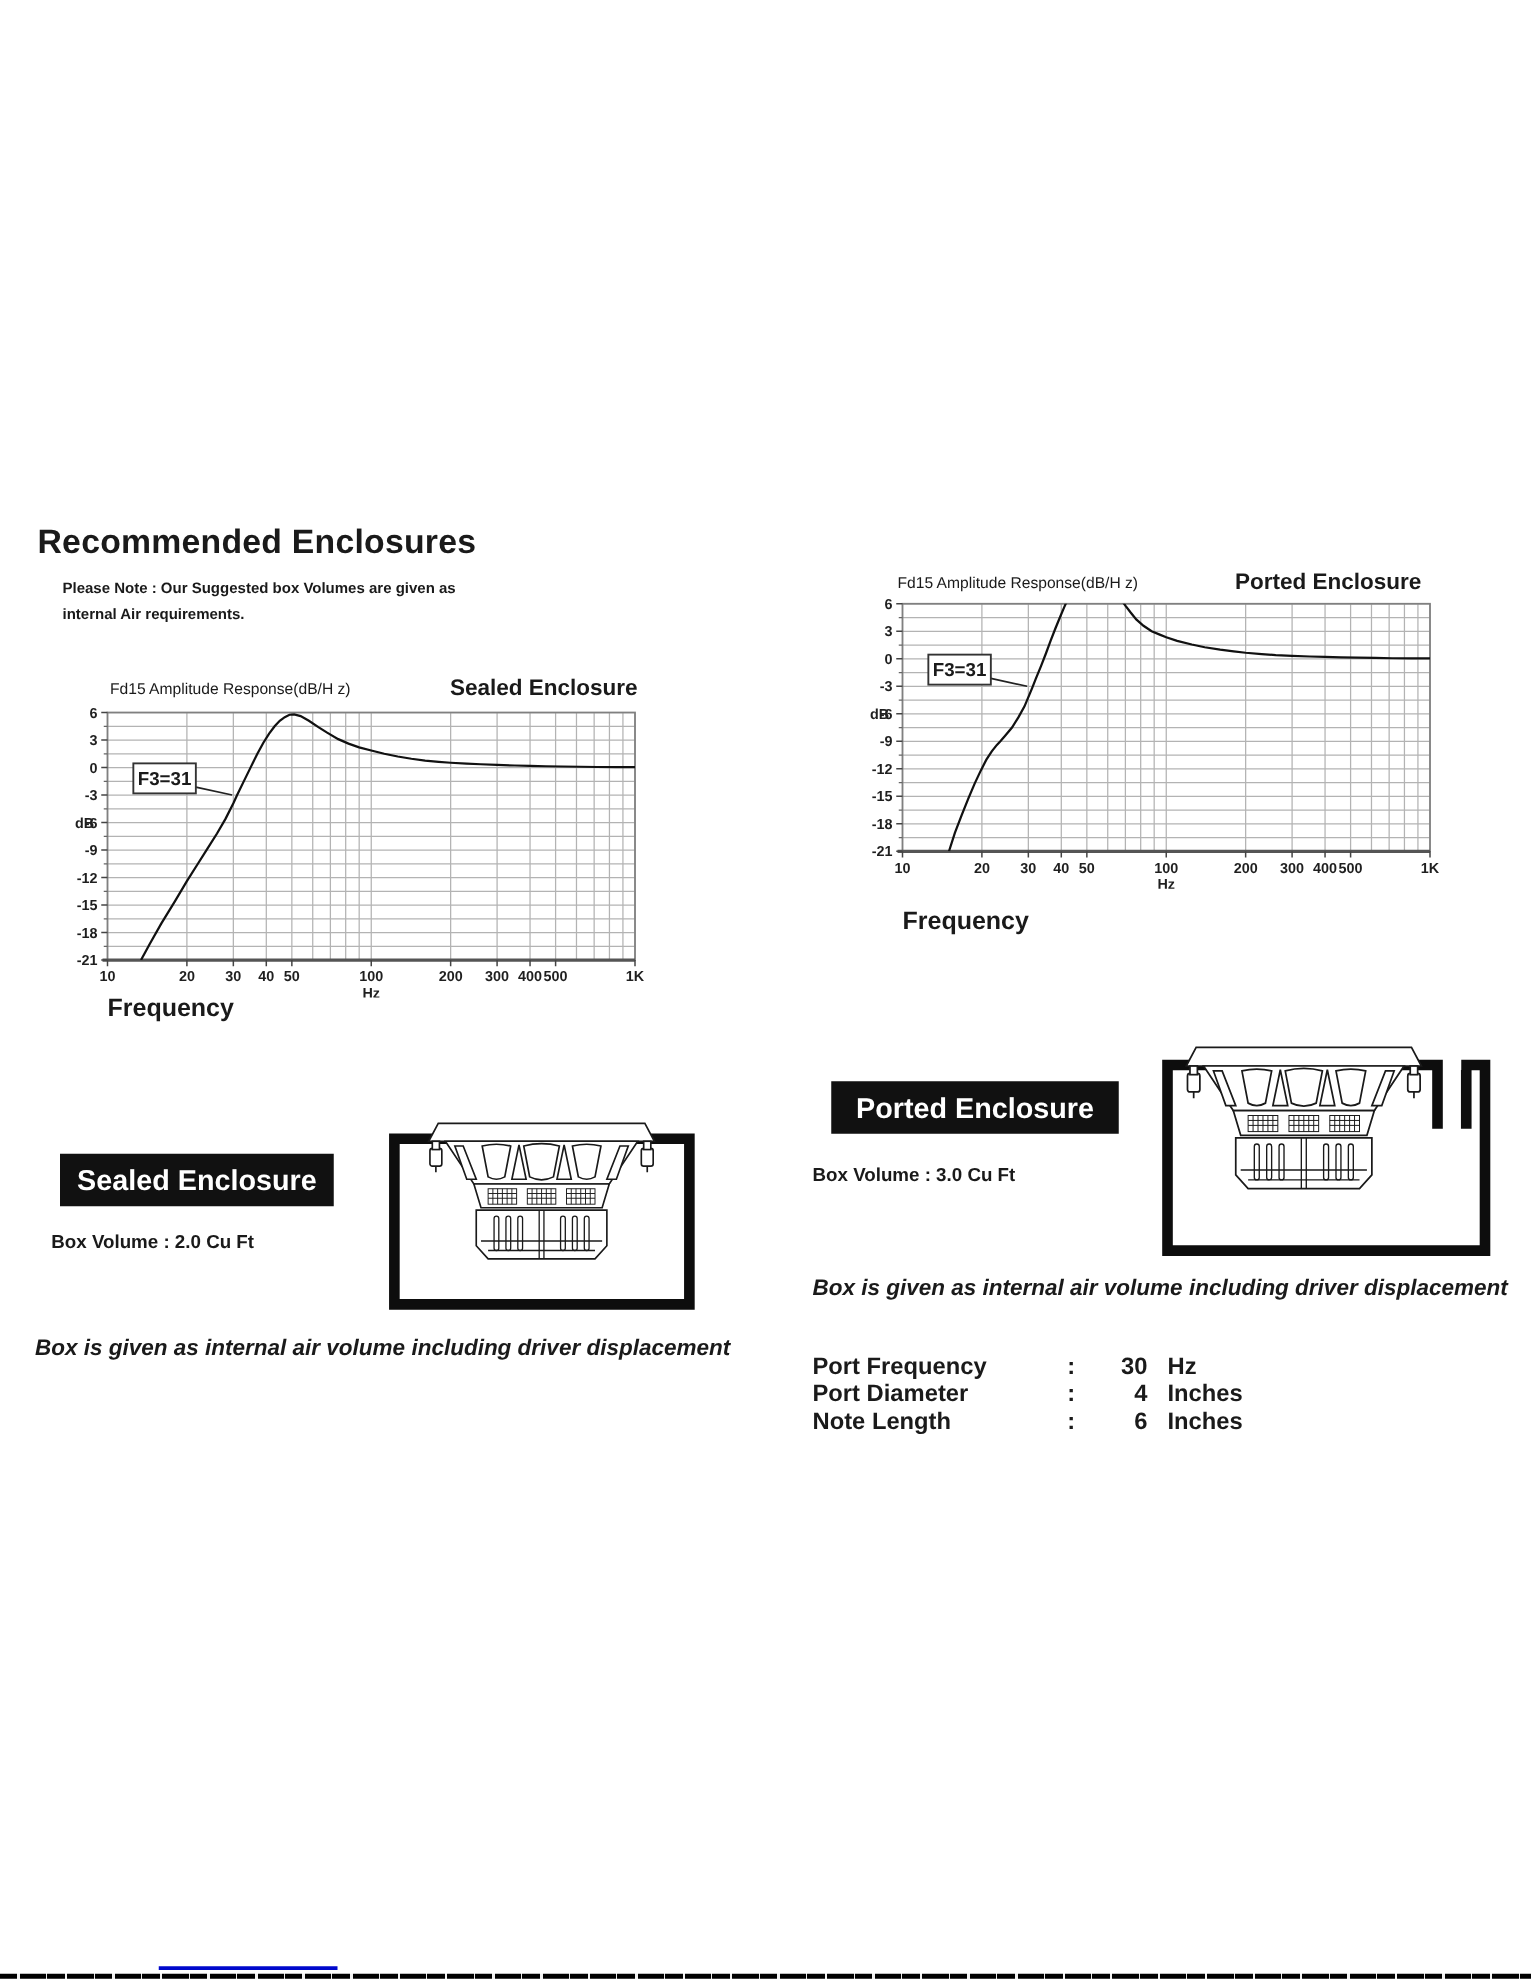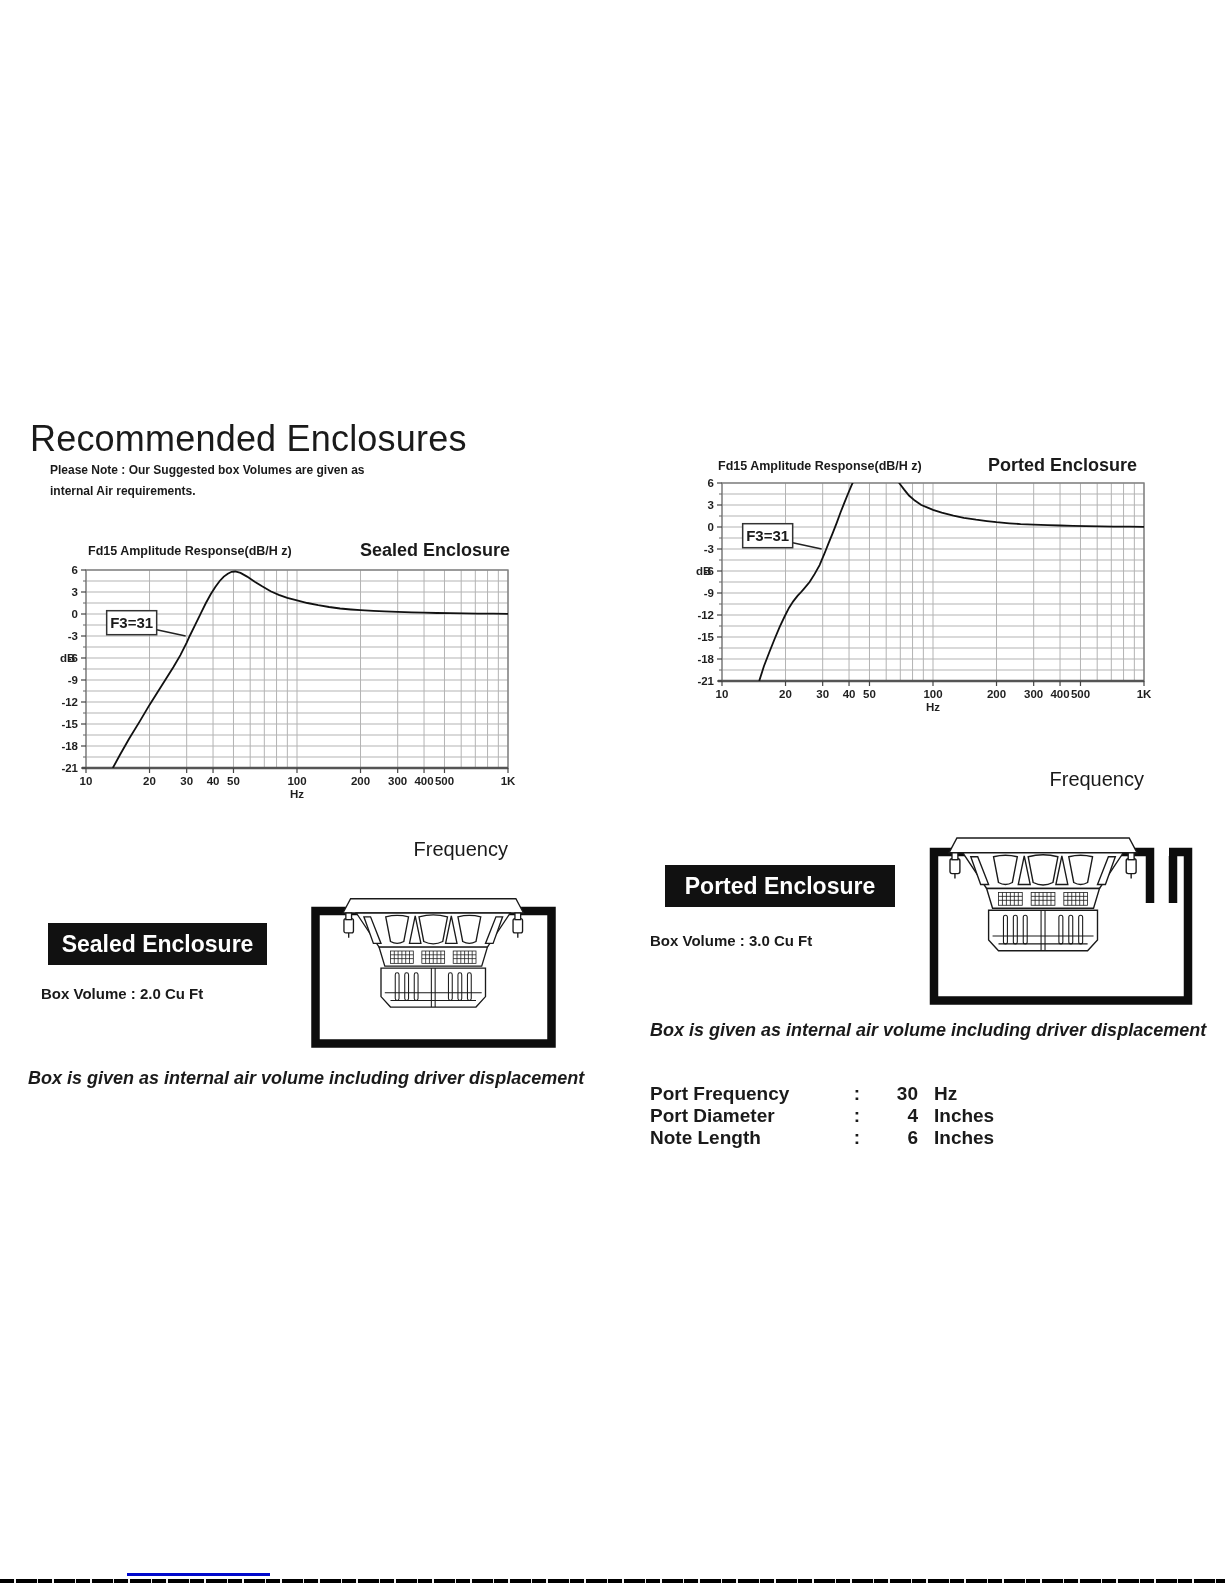--- a/index.html
+++ b/index.html
@@ -1,23 +1,23 @@
 <!DOCTYPE html>
 <html><head>
 <meta charset="utf-8">
 <style>
   html,body{margin:0;padding:0;background:#fff;}
   #page{position:relative;width:1225px;height:1585px;background:#ffffff;overflow:hidden;
         font-family:"Liberation Sans","DejaVu Sans",sans-serif;color:#1a1a1a;}
   .abs{position:absolute;}
-  #main-title{left:30px;top:418px;font-size:36px;font-weight:normal;letter-spacing:.2px;}
+  #main-title{left:30px;top:418px;font-size:27px;font-weight:bold;letter-spacing:.2px;}
   .note-line{left:50px;font-size:12px;font-weight:bold;}
-  .chart-title{font-size:12.5px;font-weight:bold;white-space:nowrap;}
+  .chart-title{font-size:12.5px;font-weight:normal;white-space:nowrap;}
   .chart-corner{font-size:18px;font-weight:bold;text-align:right;white-space:nowrap;}
-  .freq-label{font-size:20px;font-weight:normal;text-align:right;margin-top:42px;}
+  .freq-label{font-size:20px;font-weight:bold;text-align:left;}
   .badge{background:#111;color:#fff;font-size:23px;font-weight:bold;display:flex;
          align-items:center;justify-content:center;}
   .boxvol{font-size:15px;font-weight:bold;white-space:nowrap;}
   .caption{font-size:18px;font-weight:bold;white-space:nowrap;font-style:italic;}
   .port-table{left:650px;top:1083px;font-size:19px;font-weight:bold;line-height:22px;}
   .port-row{display:flex;}
   .pr-label{width:192px;}
   .pr-colon{width:30px;text-align:center;}
   .pr-value{width:46px;text-align:right;}
   .pr-unit{padding-left:16px;}

